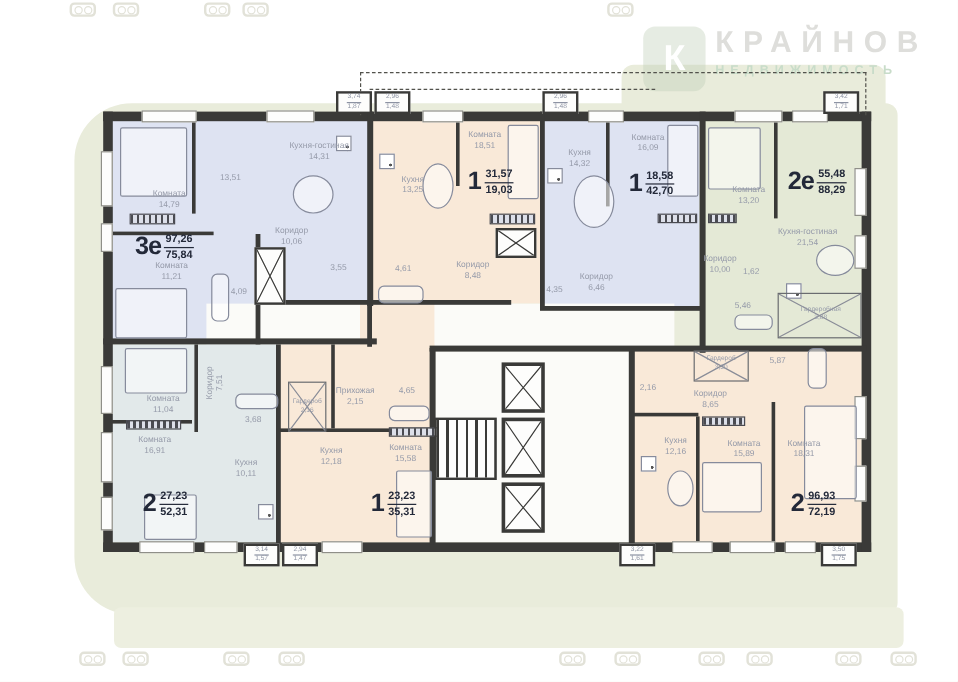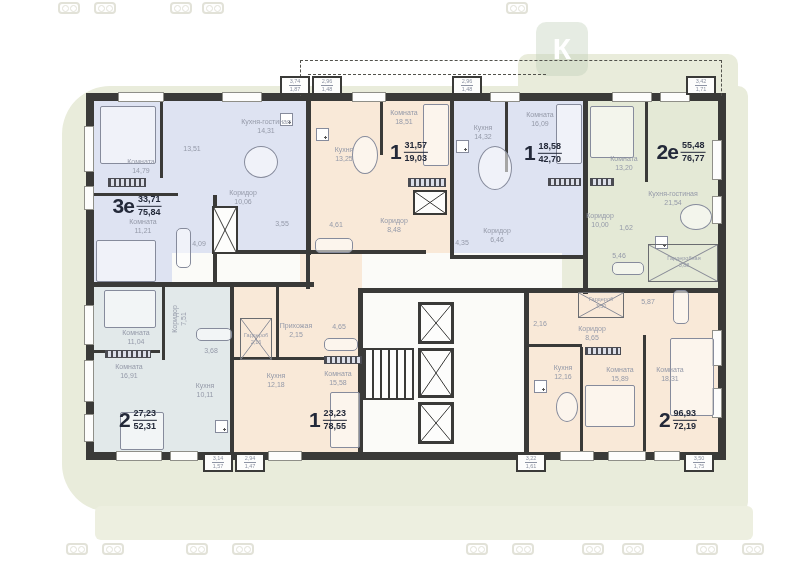--- a/index.html
+++ b/index.html
@@ -60,20 +60,24 @@
 <body>
 
 <div id="stage">
 
   <div class="bgpale" style="left:62px;top:86px;width:686px;height:426px;border-radius:48px 10px 10px 48px;"></div>
   <div class="bgpale" style="left:518px;top:54px;width:220px;height:44px;border-radius:10px;"></div>
   <div class="bgpale" style="left:95px;top:506px;width:658px;height:34px;border-radius:6px;background:#edefe0;"></div>
 
   <div class="wm">
     <div class="wm-logo">К</div>
+    <div>
+      <div class="wm-brand">КРАЙНОВ</div>
+      <div class="wm-tag">НЕДВИЖИМОСТЬ</div>
+    </div>
   </div>
 
   <div class="dash" style="left:300px;top:60px;width:420px;height:35px;"></div>
   <div class="dash2" style="left:308px;top:74px;width:238px;height:0;"></div>
 
   <div class="block" style="left:92px;top:100px;width:216px;height:155px;background:#dee3f2;"></div>
   <div class="block" style="left:92px;top:195px;width:123px;height:90px;background:#dee3f2;"></div>
   <div class="block" style="left:308px;top:100px;width:142px;height:153px;background:#f9e9d8;"></div>
   <div class="block" style="left:450px;top:100px;width:133px;height:155px;background:#dee3f2;"></div>
   <div class="block" style="left:583px;top:100px;width:135px;height:192px;background:#e4e9d6;"></div>
@@ -272,21 +276,21 @@
     <span class="nm"></span>
       <span class="ar">4,09</span>
     </div>
   <div class="rlabel" style="left:282px;top:224px;">
     <span class="nm"></span>
       <span class="ar">3,55</span>
     </div>
   <div class="badge" style="left:137px;top:206px;">
     <span class="n">3е</span>
     <span class="fr">
-        <span class="t">33,71</span>
+        <span class="t">97,26</span>
         <span class="b">75,84</span>
       </span>
     </div>
 
   <div class="rlabel" style="left:404px;top:118px;">
     <span class="nm">Комната</span>
       <span class="ar">18,51</span>
     </div>
   <div class="rlabel" style="left:344px;top:155px;">
     <span class="nm">Кухня</span>
@@ -353,21 +357,21 @@
       <span class="ar">5,46</span>
     </div>
   <div class="rlabel tiny" style="left:684px;top:262px;">
     <span class="nm">Гардеробная</span>
       <span class="ar">3,88</span>
     </div>
   <div class="badge" style="left:681px;top:152px;">
     <span class="n">2е</span>
     <span class="fr">
         <span class="t">55,48</span>
-        <span class="b">76,77</span>
+        <span class="b">88,29</span>
       </span>
     </div>
 
   <div class="rlabel" style="left:136px;top:338px;">
     <span class="nm">Комната</span>
       <span class="ar">11,04</span>
     </div>
   <div class="rlabel" style="left:129px;top:372px;">
     <span class="nm">Комната</span>
       <span class="ar">16,91</span>
@@ -409,21 +413,21 @@
       <span class="ar">4,65</span>
     </div>
   <div class="rlabel tiny" style="left:256px;top:339px;">
     <span class="nm">Гардероб</span>
       <span class="ar">2,16</span>
     </div>
   <div class="badge" style="left:328px;top:420px;">
     <span class="n">1</span>
     <span class="fr">
         <span class="t">23,23</span>
-        <span class="b">78,55</span>
+        <span class="b">35,31</span>
       </span>
     </div>
 
   <div class="rlabel" style="left:563px;top:373px;">
     <span class="nm">Кухня</span>
       <span class="ar">12,16</span>
     </div>
   <div class="rlabel" style="left:620px;top:375px;">
     <span class="nm">Комната</span>
       <span class="ar">15,89</span>

